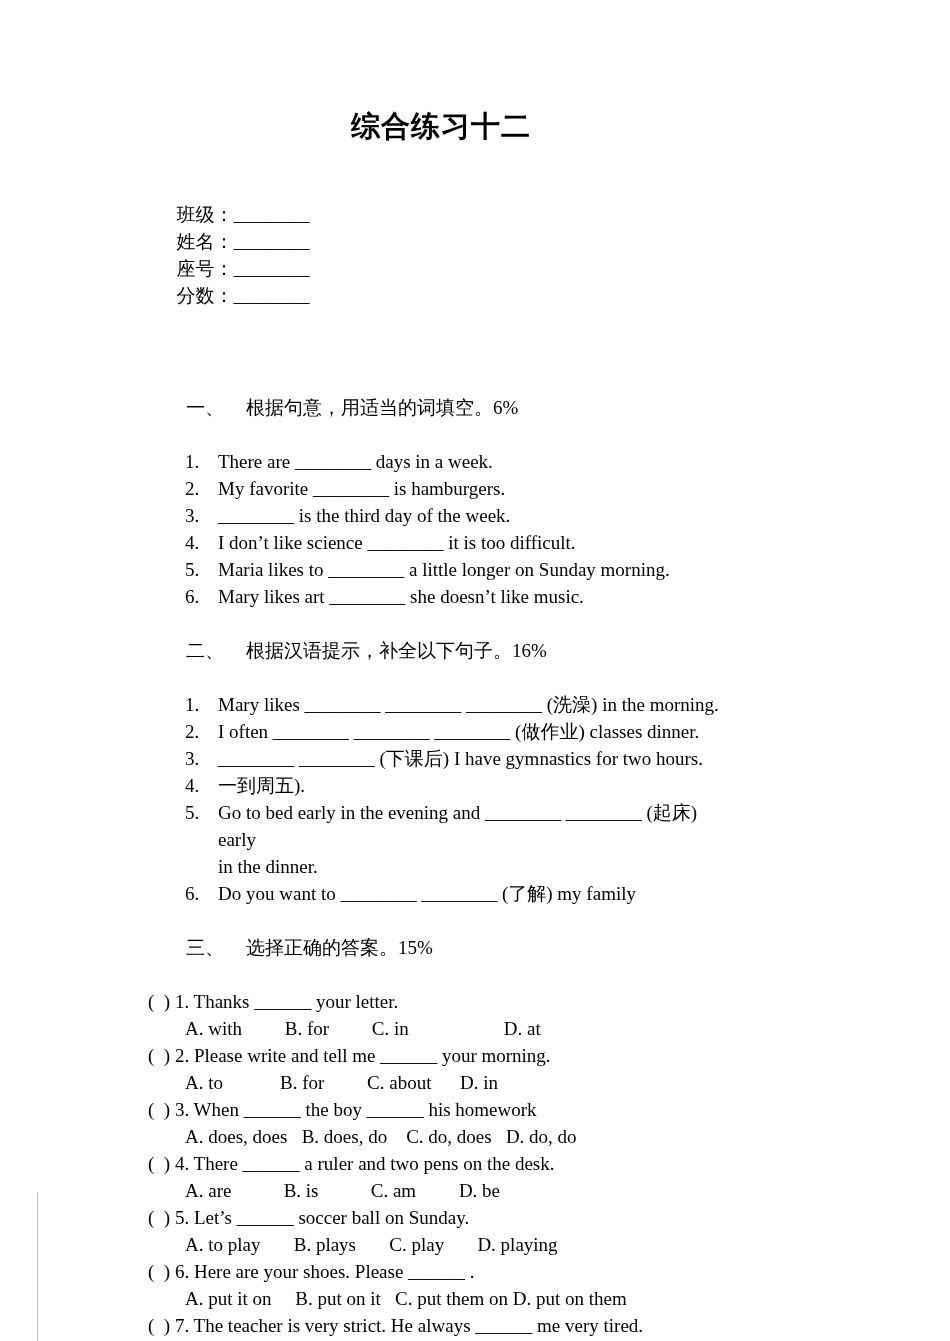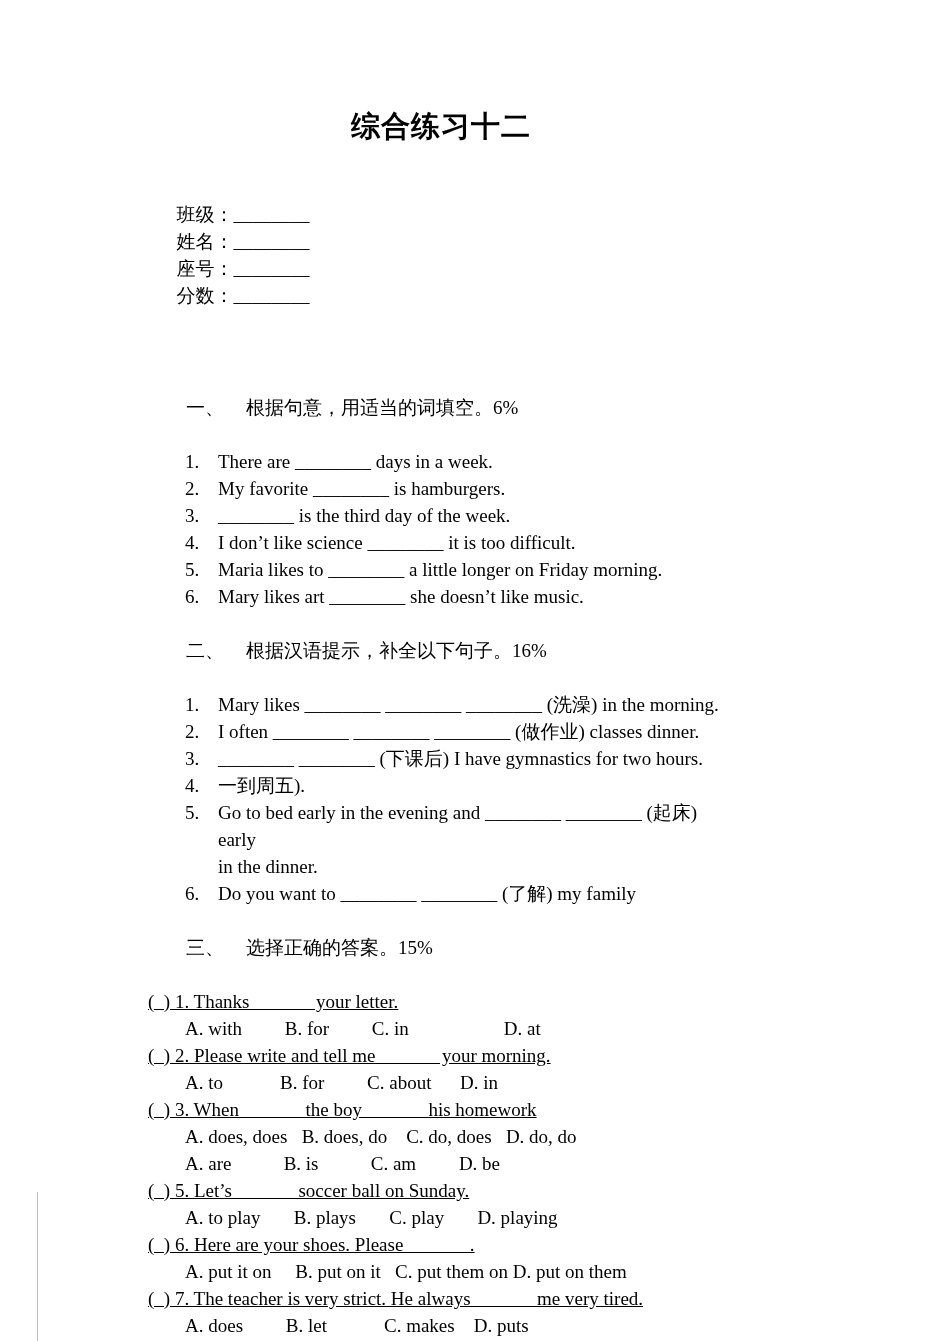--- a/index.html
+++ b/index.html
@@ -19,21 +19,21 @@
   .header-line { margin-top:26px; white-space:pre-wrap; }
   .hf { display:inline-block; margin-right:16px; }
   .blank { white-space:pre; }
   .docbody { margin-top:31px; }
   .sec-head { white-space:pre-wrap; }
   .sec-num { display:inline-block; width:60px; }
   .item { display:flex; padding-left:37px; }
   .inum { flex:0 0 33px; }
   .itext { flex:1; white-space:pre-wrap; }
   .itext .l { display:block; }
-  .qline { white-space:pre-wrap;text-decoration:underline; }
+  .qline { white-space:pre-wrap; }
   .optline { padding-left:37px; white-space:pre-wrap; }
   .edge-line {
     position:absolute; left:37px; top:1192px; width:1px; height:149px;
     background:#bdbdbd;
   }
 </style>
 </head>
 <body>
 
 <div class="page">
@@ -65,21 +65,21 @@
       <div class="item">
         <span class="inum">3.</span>
         <span class="itext">________ is the third day of the week.</span>
       </div>
       <div class="item">
         <span class="inum">4.</span>
         <span class="itext">I don’t like science ________ it is too difficult.</span>
       </div>
       <div class="item">
         <span class="inum">5.</span>
-        <span class="itext">Maria likes to ________ a little longer on Friday morning.</span>
+        <span class="itext">Maria likes to ________ a little longer on Sunday morning.</span>
       </div>
       <div class="item">
         <span class="inum">6.</span>
         <span class="itext">Mary likes art ________ she doesn’t like music.</span>
       </div>
 
       <div class="sec-head">
         <span class="sec-num">二、</span><span>根据汉语提示，补全以下句子。16%</span>
       </div>
       <div class="item">
@@ -117,20 +117,21 @@
       </div>
       <div class="q">
         <div class="qline">(  ) 2. Please write and tell me ______ your morning.</div>
         <div class="optline">A. to            B. for         C. about      D. in</div>
       </div>
       <div class="q">
         <div class="qline">(  ) 3. When ______ the boy ______ his homework</div>
         <div class="optline">A. does, does   B. does, do    C. do, does   D. do, do</div>
       </div>
       <div class="q">
+        <div class="qline">(  ) 4. There ______ a ruler and two pens on the desk.</div>
         <div class="optline">A. are           B. is           C. am         D. be</div>
       </div>
       <div class="q">
         <div class="qline">(  ) 5. Let’s ______ soccer ball on Sunday.</div>
         <div class="optline">A. to play       B. plays       C. play       D. playing</div>
       </div>
       <div class="q">
         <div class="qline">(  ) 6. Here are your shoes. Please ______ .</div>
         <div class="optline">A. put it on     B. put on it   C. put them on D. put on them</div>
       </div>

